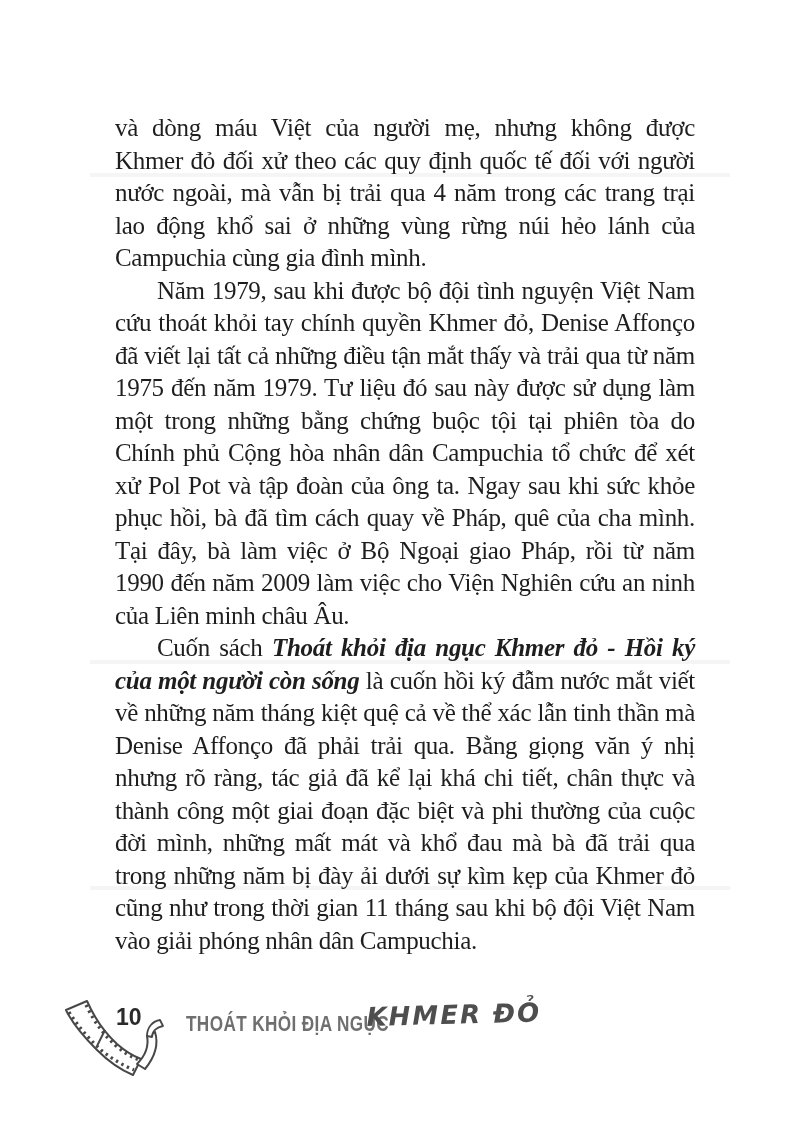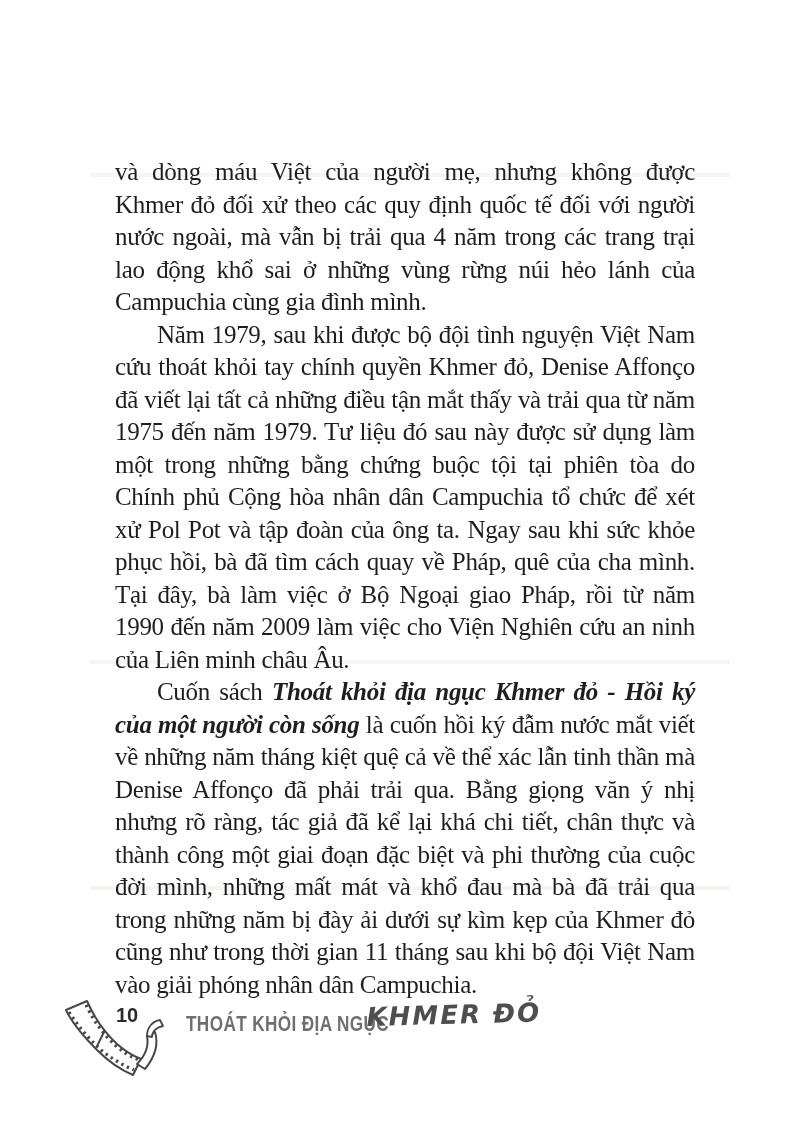--- a/index.html
+++ b/index.html
@@ -34,39 +34,38 @@
     line-height: 32.5px;
     letter-spacing: -0.3px;
     text-align: justify;
   }
   .para {
     margin: 0;
     text-indent: 42px;
   }
   .para.no-indent {
     text-indent: 0;
-    margin-top: 44px;
   }
   .emph {
     font-weight: bold;
     font-style: italic;
   }
   .film-icon {
     position: absolute;
     left: 60px;
     top: 998px;
     width: 112px;
     height: 80px;
   }
   .page-num {
     position: absolute;
     left: 116px;
     top: 1004px;
     font-family: "Liberation Sans", sans-serif;
-    font-size: 20px;
+    font-size: 23px;
     font-weight: 600;
     color: #2b2b2b;
     z-index: 2;
   }
   .ft-plain {
     position: absolute;
     left: 186px;
     top: 1011px;
     font-family: "Liberation Sans", sans-serif;
     font-weight: 700;

